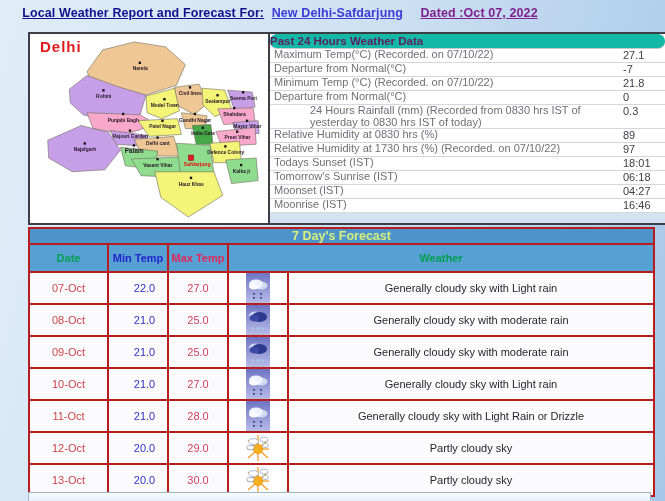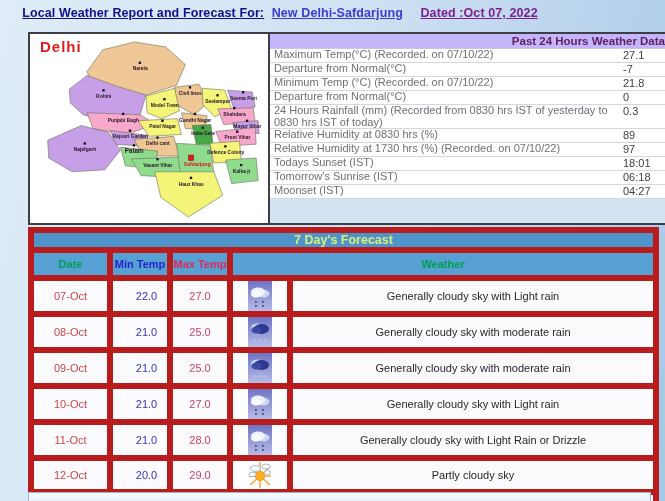--- a/index.html
+++ b/index.html
@@ -27,36 +27,36 @@
   }
   .map-pane { width:240px; border-right:2px solid #3e3e46; position:relative; background:#ffffff; }
   .map-title {
     position:absolute; top:4px; left:10px; z-index:2;
     color:#e11b1b; font-size:15px; font-weight:bold; letter-spacing:1px;
   }
   .map-svg { position:absolute; left:0; top:0; width:236px; height:189px; }
 
   .data-pane { flex:1; display:flex; flex-direction:column; font-size:11px; }
   .p24-header {
-    height:15px; line-height:15px; text-align:right; font-weight:bold;
-    color:#5e2160; background:#c4b5fd; border-bottom:1px solid #c8c8d4; font-size:11.5px;
+    height:15px; line-height:15px; text-align:left; font-weight:bold;
+    color:#5e2160; background:#14b8a6; border-bottom:1px solid #c8c8d4; font-size:11.5px;border-radius:7px;
   }
   .p24-row { display:flex; align-items:flex-start; height:14px; border-bottom:1px solid #d6d6e0; background:#ffffff; }
-  .p24-row.tall { height:24px; }
+  .p24-row.tall { height:24px;padding-left:36px; }
   .p24-label { flex:1; padding-left:4px; color:#6f6f76; line-height:1.05; }
   .p24-value { width:42px; color:#404048; }
   .p24-filler { flex:1; background:#d3e3f2; }
 
   
   .forecast {
     position:absolute; left:28px; top:227px; width:625px;
     border-collapse:collapse; table-layout:fixed; font-size:11px;
     background:#fbfbfe;
   }
-  .forecast td, .forecast th { border:6px solid #b91c1c; text-align:center; vertical-align:middle; }
+  .forecast td, .forecast th { border:2px solid #b91c1c; text-align:center; vertical-align:middle; }
   .fc-banner {
     height:16px; background:#4e93c9; color:#d7ef7c;
     font-weight:bold; font-size:12.5px; border:2px solid #3e3e46;
   }
   .fc-head th { height:28px; background:#57a0d4; font-size:11px; }
   .col-date    { color:#00a050; }
   .col-min     { color:#2424cc; }
   .col-max     { color:#e02858; }
   .col-weather { color:#00a050; }
   .forecast tbody td { height:32px; }
@@ -190,20 +190,24 @@
           <div class="p24-value">18:01</div>
         </div>
         <div class="p24-row">
           <div class="p24-label">Tomorrow's Sunrise (IST)</div>
           <div class="p24-value">06:18</div>
         </div>
         <div class="p24-row">
           <div class="p24-label">Moonset (IST)</div>
           <div class="p24-value">04:27</div>
         </div>
+        <div class="p24-row">
+          <div class="p24-label">Moonrise (IST)</div>
+          <div class="p24-value">16:46</div>
+        </div>
       </div>
     <div class="p24-filler"></div>
   </div>
 </div>
 
 <table class="forecast">
   <colgroup>
     <col style="width:79px">
       <col style="width:60px">
       <col style="width:60px">

